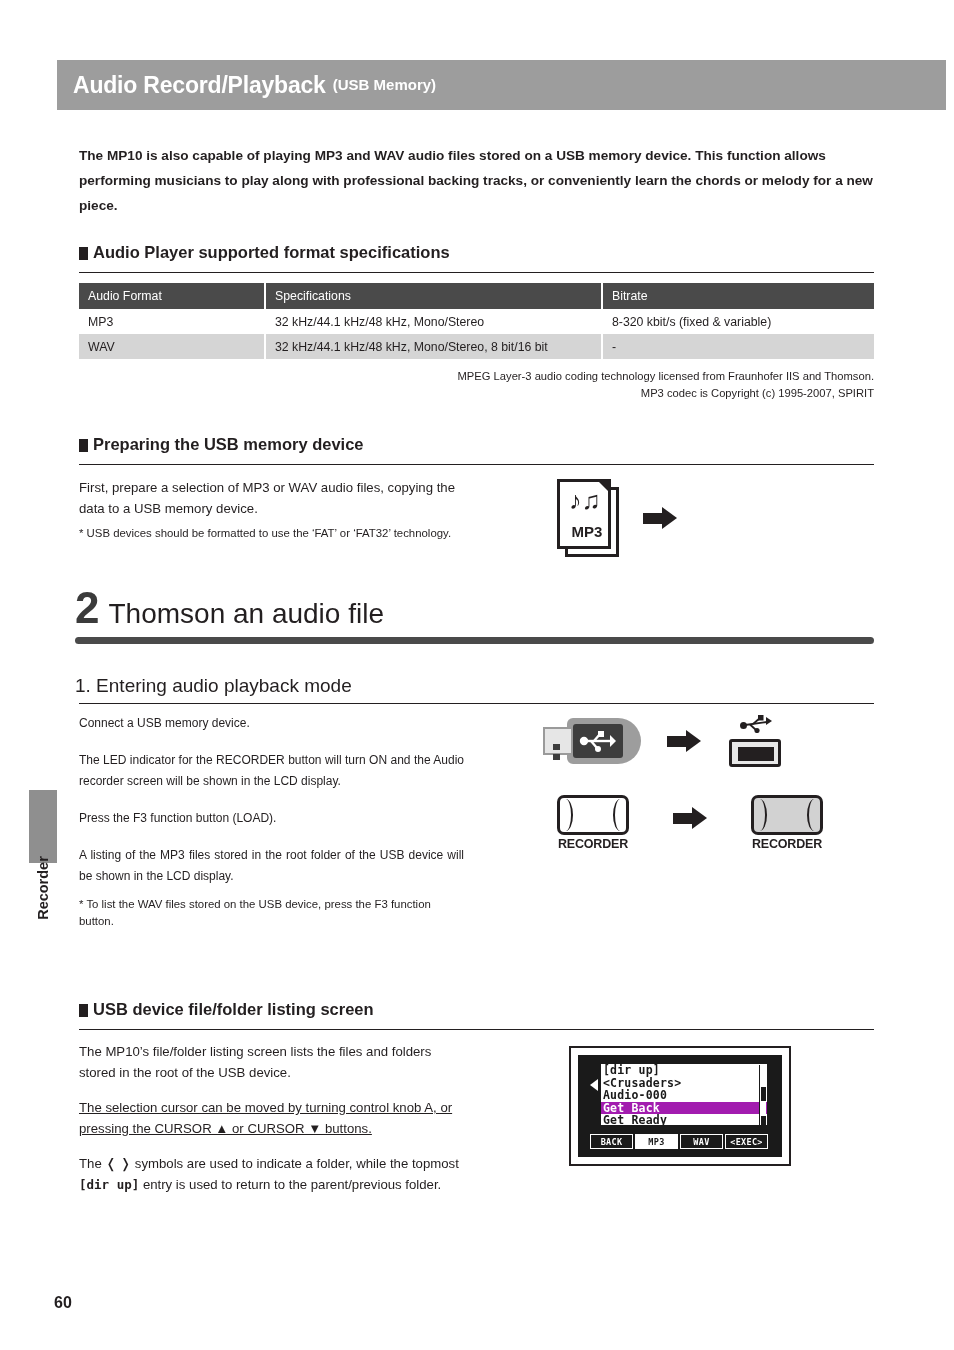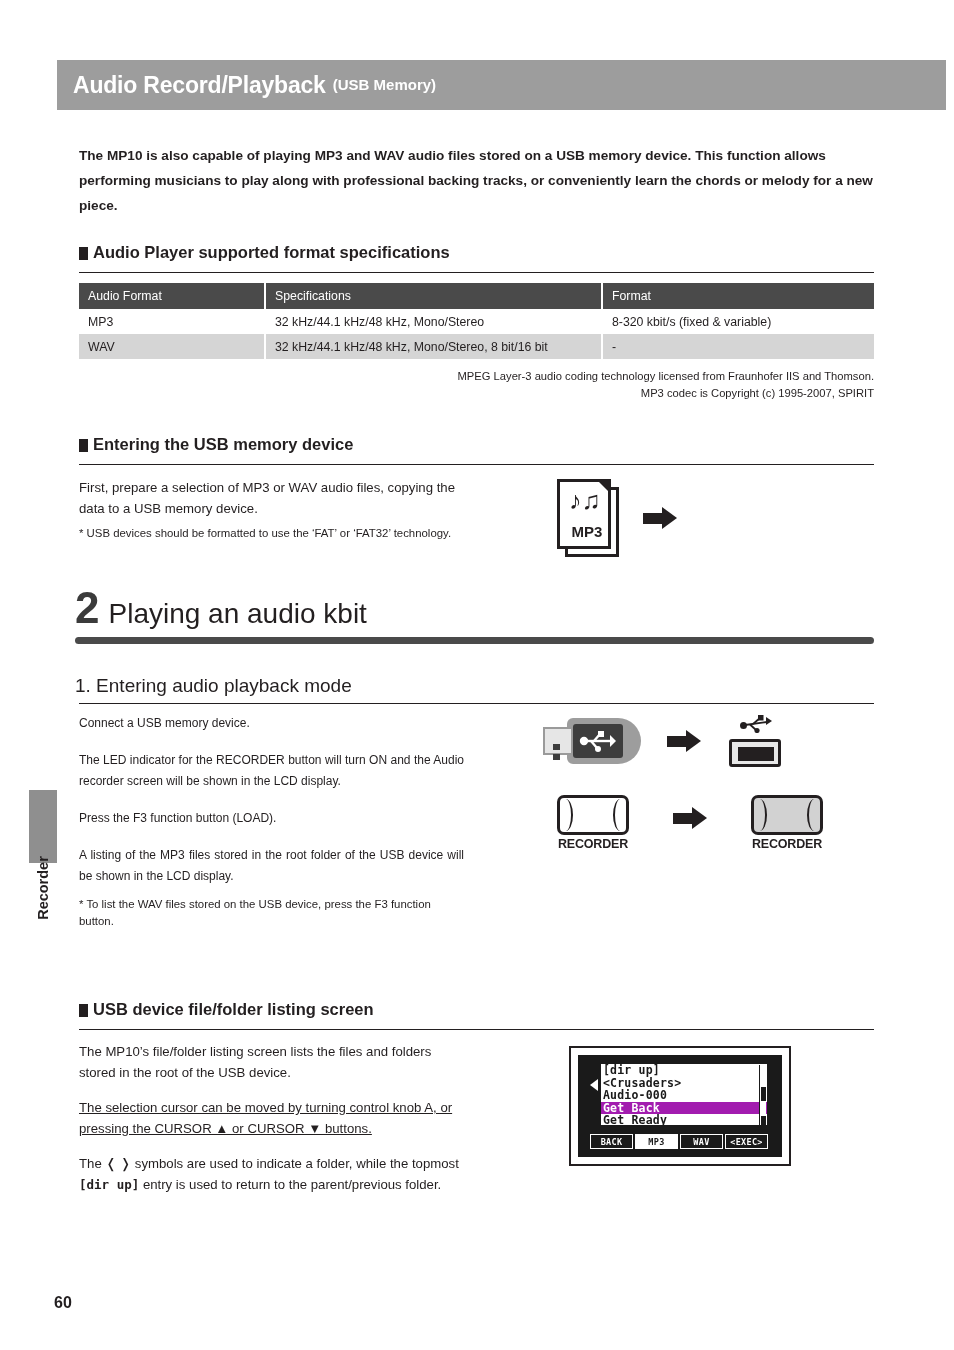--- a/index.html
+++ b/index.html
@@ -442,21 +442,21 @@
   <span class="sq"></span>
   <span>Audio Player supported format specifications</span>
 </div>
 <div class="hrule" style="left:79px; top:272px; width:795px;"></div>
 
 <table class="spec-table">
   <thead>
     <tr>
       <th class="col-format">Audio Format</th>
       <th class="col-spec">Specifications</th>
-      <th>Format</th>
+      <th>Bitrate</th>
     </tr>
   </thead>
   <tbody>
     <tr>
       <td>MP3</td>
       <td>32 kHz/44.1 kHz/48 kHz, Mono/Stereo</td>
       <td>8-320 kbit/s (fixed &amp; variable)</td>
     </tr>
     <tr class="alt">
       <td>WAV</td>
@@ -466,21 +466,21 @@
   </tbody>
 </table>
 
 <div class="table-note">
   <div>MPEG Layer-3 audio coding technology licensed from Fraunhofer IIS and Thomson.</div>
   <div>MP3 codec is Copyright (c) 1995-2007, SPIRIT</div>
 </div>
 
 <div class="sec-head" style="left:79px; top:435px;">
   <span class="sq"></span>
-  <span>Entering the USB memory device</span>
+  <span>Preparing the USB memory device</span>
 </div>
 <div class="hrule" style="left:79px; top:464px; width:795px;"></div>
 
 <div class="body-text" style="left:79px; top:477px; width:395px;">First, prepare a selection of MP3 or WAV audio files, copying the data to a USB memory device.</div>
 <div class="note-text" style="left:79px; top:524px; width:400px;">* USB devices should be formatted to use the ‘FAT’ or ‘FAT32’ technology.</div>
 
 <div class="illus" style="left:557px; top:479px;">
   <div style="display:flex; align-items:center; gap:24px;">
     <div class="mp3-icon">
       <div class="sheet-back"></div>
@@ -512,21 +512,21 @@
           <circle cx="19" cy="20" r="3" stroke="none"></circle>
         </g>
       </svg>
     </div>
   </div>
 </div>
 
 <div class="big-sec">
   <div class="row">
     <span class="num">2</span>
-    <span class="lbl">Playing an audio kbit</span>
+    <span class="lbl">Thomson an audio file</span>
   </div>
   <div class="bar"></div>
 </div>
 
 <div class="step-head">1. Entering audio playback mode</div>
 <div class="hrule" style="left:79px; top:703px; width:795px;"></div>
 
 <div class="steps">
   <p>Connect a USB memory device.</p>
   <p>The LED indicator for the RECORDER button will turn ON and the Audio recorder screen will be shown in the LCD display.</p>

